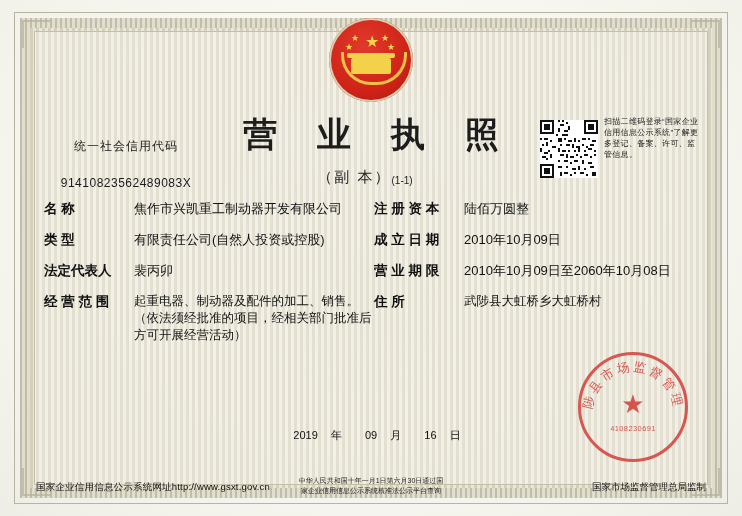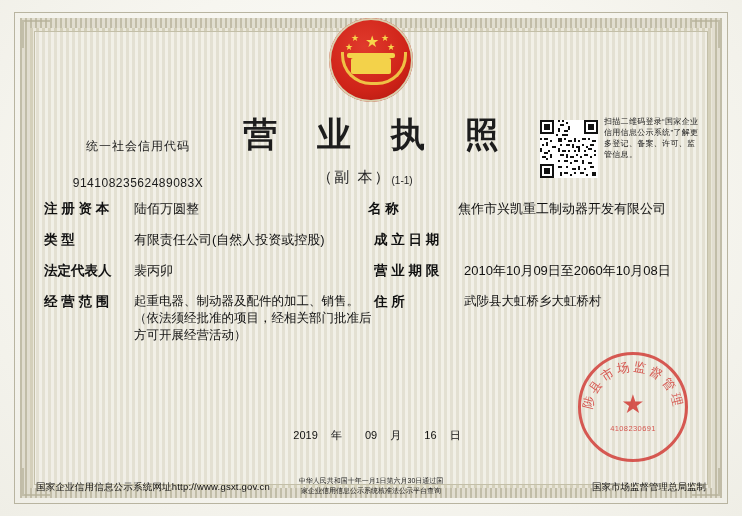--- a/index.html
+++ b/index.html
@@ -80,21 +80,21 @@
     font-size:34px;font-weight:bold;letter-spacing:14px;
     color:#1d1d1d;text-indent:14px;
   }
   .subtitle{
     position:absolute;left:0;right:12px;top:168px;text-align:center;
     font-size:15px;color:#222;letter-spacing:2px;
   }
   .subtitle .sub-num{font-size:10px;vertical-align:-2px;letter-spacing:0;}
 
   
-  .code-box{position:absolute;left:36px;top:138px;width:204px;text-align:center;}
+  .code-box{position:absolute;left:36px;top:138px;width:180px;text-align:center;}
   .code-label{font-size:12px;color:#1b1b1b;letter-spacing:1px;}
   .code-val{font-size:12px;color:#1b1b1b;margin-top:21px;letter-spacing:.5px;}
 
   
   .qr-wrap{position:absolute;right:42px;top:120px;width:160px;height:68px;}
   .qr{
     position:absolute;left:0;top:0;width:58px;height:58px;background:#fff;
   }
   .qr svg{display:block;}
   .qr-text{
@@ -289,37 +289,38 @@
           <rect x="26" y="26" width="2" height="2"></rect>
         </g>
       </svg>
     </div>
     <div class="qr-text">扫描二维码登录“国家企业信用信息公示系统”了解更多登记、备案、许可、监管信息。</div>
   </div>
 
   <div class="fields">
 
     <div class="row">
+      <div class="col col-left">
+        <div class="lbl">名 称</div>
+        <div class="val">焦作市兴凯重工制动器开发有限公司</div>
+      </div>
       <div class="col col-right">
         <div class="lbl">注 册 资 本</div>
         <div class="val">陆佰万圆整</div>
-      </div>
-      <div class="col col-left">
-        <div class="lbl">名 称</div>
-        <div class="val">焦作市兴凯重工制动器开发有限公司</div>
       </div>
     </div>
 
     <div class="row">
       <div class="col col-left">
         <div class="lbl">类 型</div>
         <div class="val">有限责任公司(自然人投资或控股)</div>
       </div>
       <div class="col col-right">
         <div class="lbl">成 立 日 期</div>
+        <div class="val">2010年10月09日</div>
       </div>
     </div>
 
     <div class="row">
       <div class="col col-left">
         <div class="lbl">法定代表人</div>
         <div class="val">裴丙卯</div>
       </div>
       <div class="col col-right">
         <div class="lbl">营 业 期 限</div>

